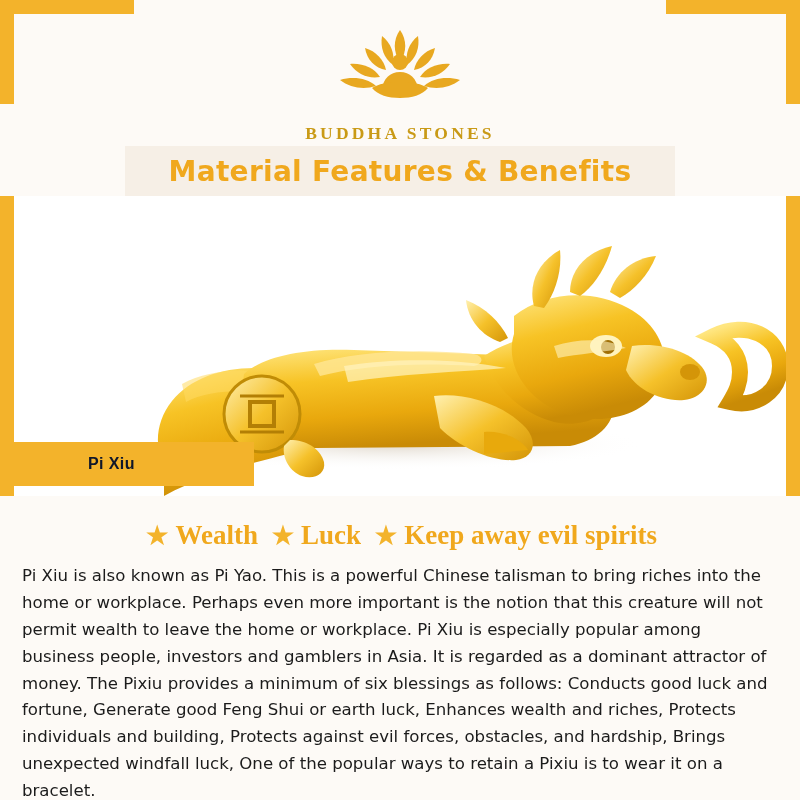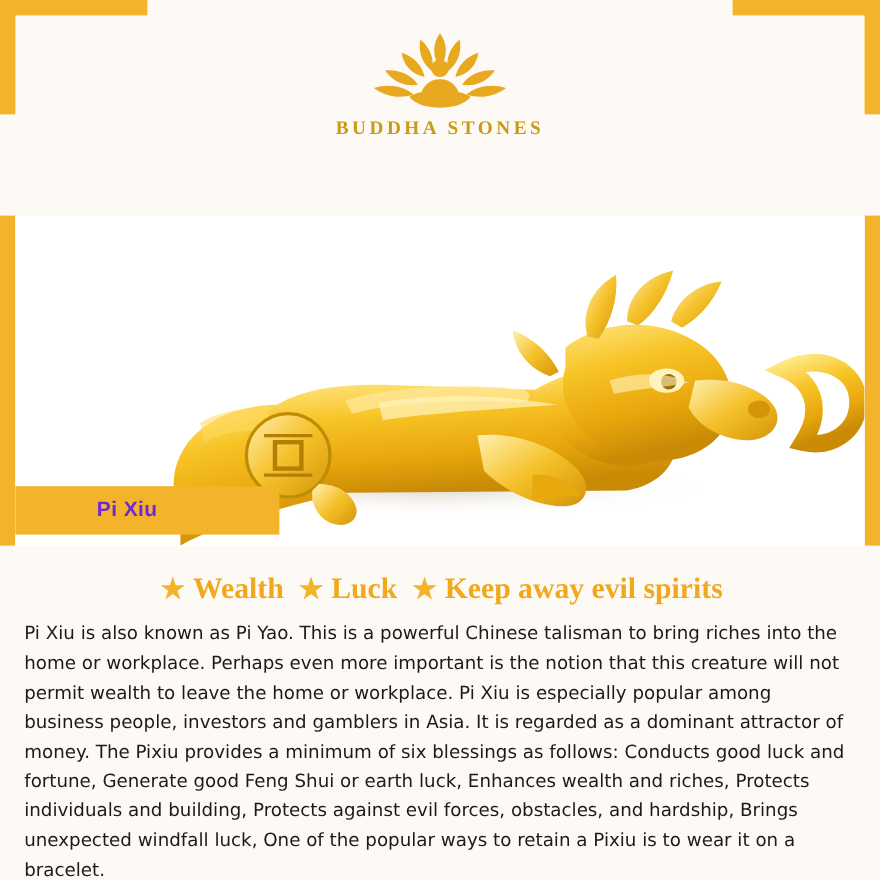--- a/index.html
+++ b/index.html
@@ -88,21 +88,21 @@
     justify-content: flex-start;
     padding-top: 22px;
     box-sizing: border-box;
   }
   .logo-mark {
     width: 180px;
     height: 82px;
     display: block;
   }
   .brand-name {
-    margin-top: 2px;
+    margin-top: 19px;
     font-size: 17.5px;
     letter-spacing: 3.2px;
     font-weight: bold;
     color: #c99a16;
     font-family: "Liberation Serif", serif;
   }
 
   
   .title-band {
     position: absolute;
@@ -148,22 +148,22 @@
     top: 442px;
     width: 240px;
     height: 44px;
     background: #f3b32b;
     display: flex;
     align-items: center;
     padding-left: 74px;
     box-sizing: border-box;
   }
   .caption-tab .caption-text {
-    color: #6d28d9;
-    font-size: 19px;
+    color: #0f172a;
+    font-size: 16px;
     font-weight: bold;
     letter-spacing: 0.4px;
   }
 
   
   .body-wrap {
     position: absolute;
     left: 0;
     top: 500px;
     width: 800px;
@@ -224,20 +224,23 @@
         <path d="M150 58 C140 66 126 68 114 64 C123 56 137 54 150 58 Z"></path>
 
         <circle cx="90" cy="40" r="8"></circle>
         <path d="M90 50 C80 50 73 57 72 67 L108 67 C107 57 100 50 90 50 Z"></path>
         <path d="M62 66 C68 62 78 60 90 60 C102 60 112 62 118 66 C112 73 102 76 90 76 C78 76 68 73 62 66 Z"></path>
       </g>
     </svg>
     <div class="brand-name">BUDDHA STONES</div>
   </div>
 
+  <div class="title-band">
+    <span class="title-text">Material Features &amp; Benefits</span>
+  </div>
 
   <div class="hero">
     <svg class="hero-img" viewBox="0 0 772 300">
       <defs>
         <linearGradient id="gold1" x1="0" y1="0" x2="0.3" y2="1">
           <stop offset="0%" stop-color="#ffe680"></stop>
           <stop offset="35%" stop-color="#f7c325"></stop>
           <stop offset="70%" stop-color="#e9a80d"></stop>
           <stop offset="100%" stop-color="#c98b06"></stop>
         </linearGradient>

